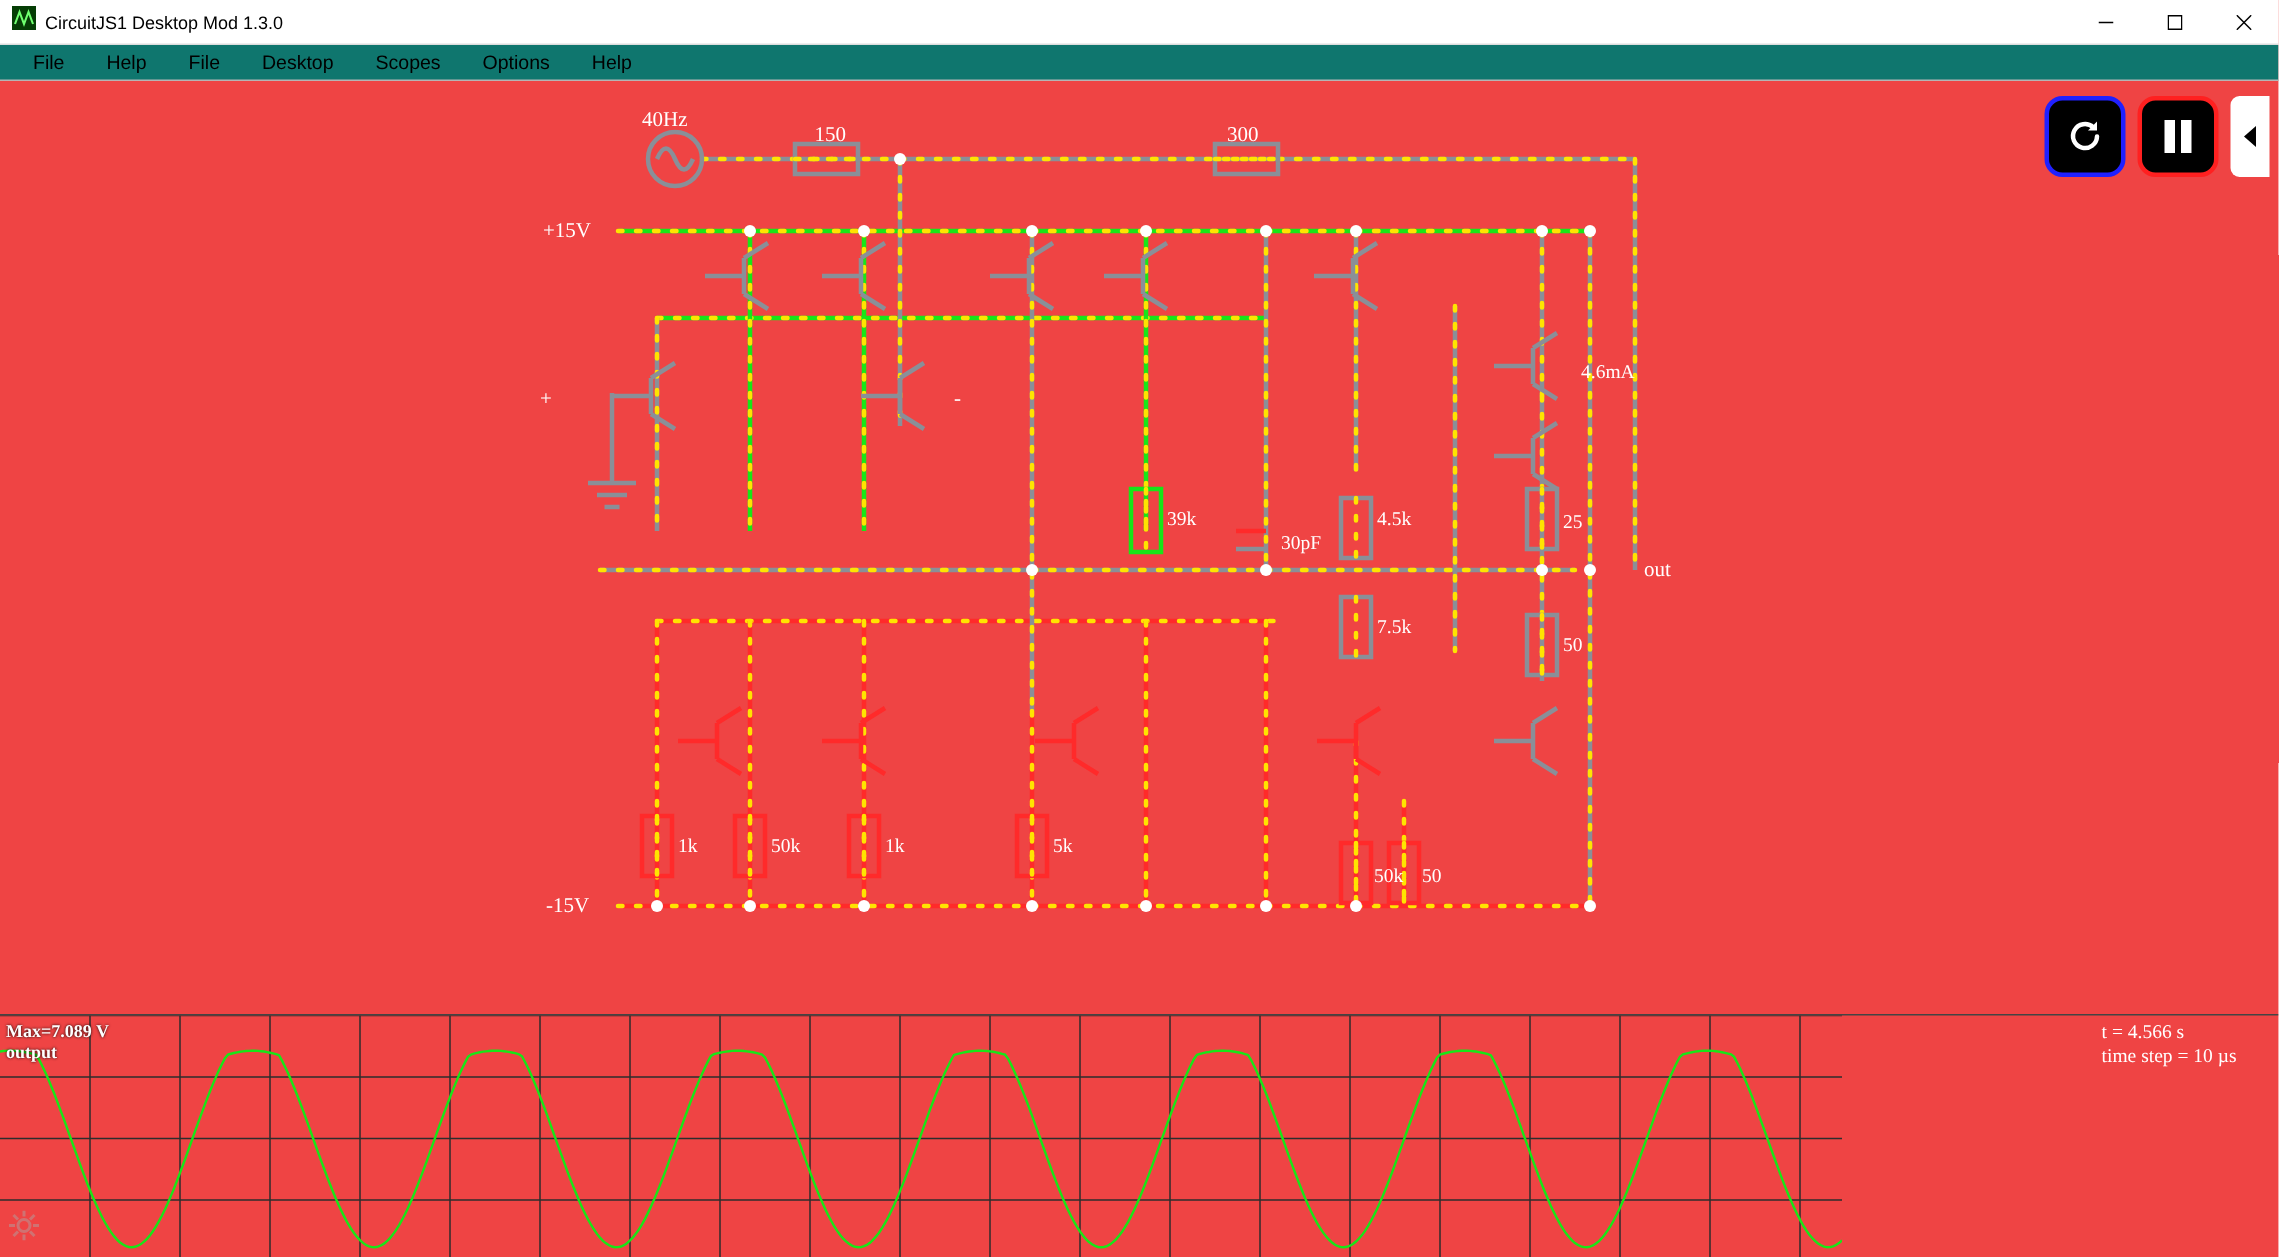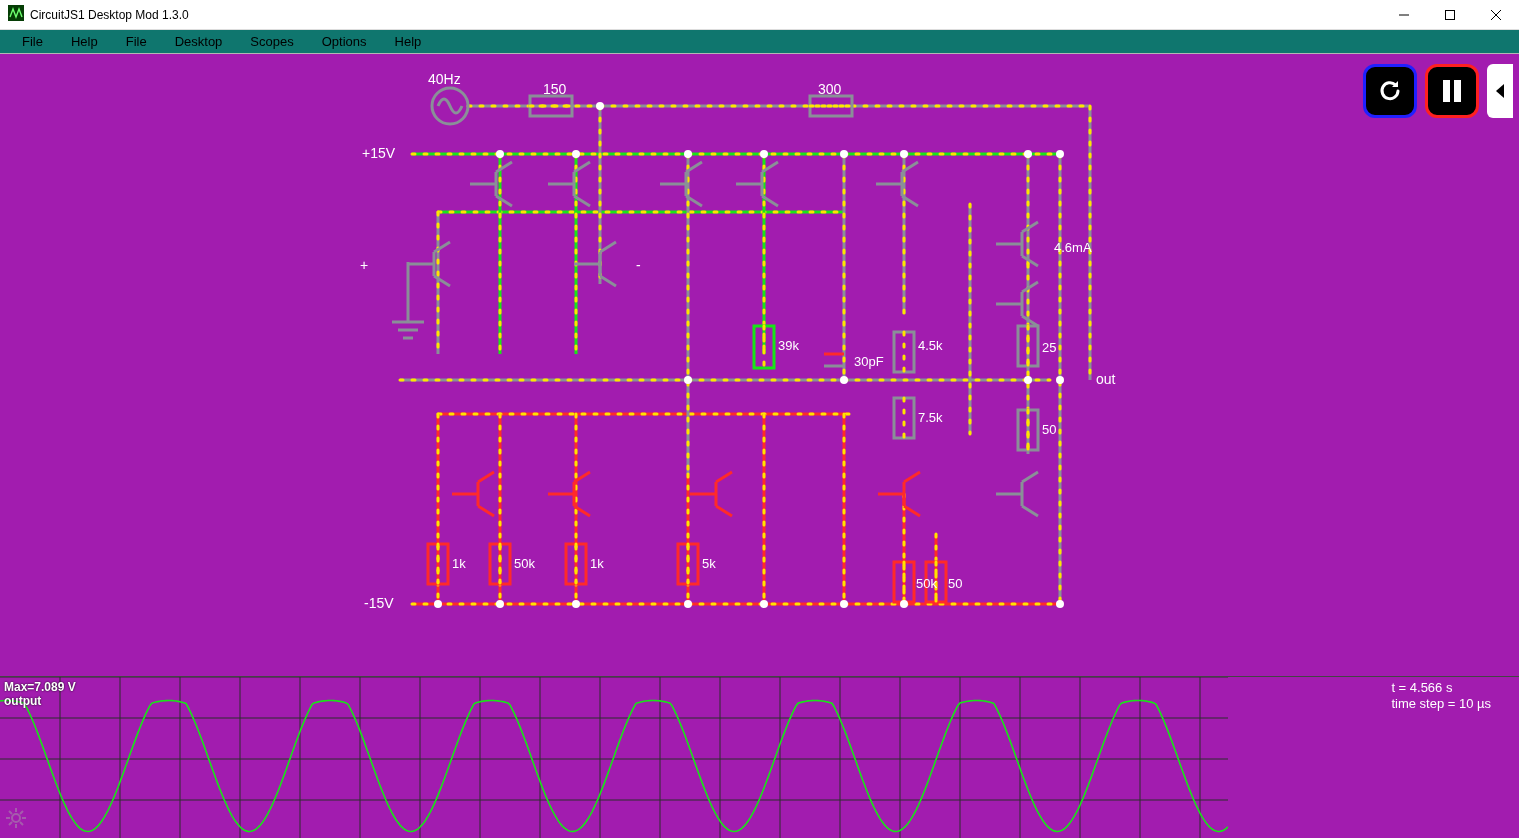--- a/index.html
+++ b/index.html
@@ -20,21 +20,22 @@
   
   .menubar {
     height: 24px; background:#0f766e; display:flex; align-items:center; padding:0 8px;
     border-bottom: 1px solid #b5b5b5;
   }
   .menubar .menu-item { padding:2px 14px; font-size:13px; color:#000; cursor:default; }
 
   
   .canvas-wrap {
     position: relative; width: 100%; height: calc(838px - 30px - 24px);
-    background: #a21caf;
+    background: #ef4444;
+    font-family: Liberation Serif, serif;
   }
 
   .sim-controls {
     position:absolute; top:10px; right:6px; display:flex; gap:8px; align-items:center;
   }
   .ctrl-btn {
     width:54px; height:54px; border-radius:12px; display:flex;
     align-items:center; justify-content:center; background:#000;
   }
   .ctrl-reset { border:3px solid #2020ff; }

